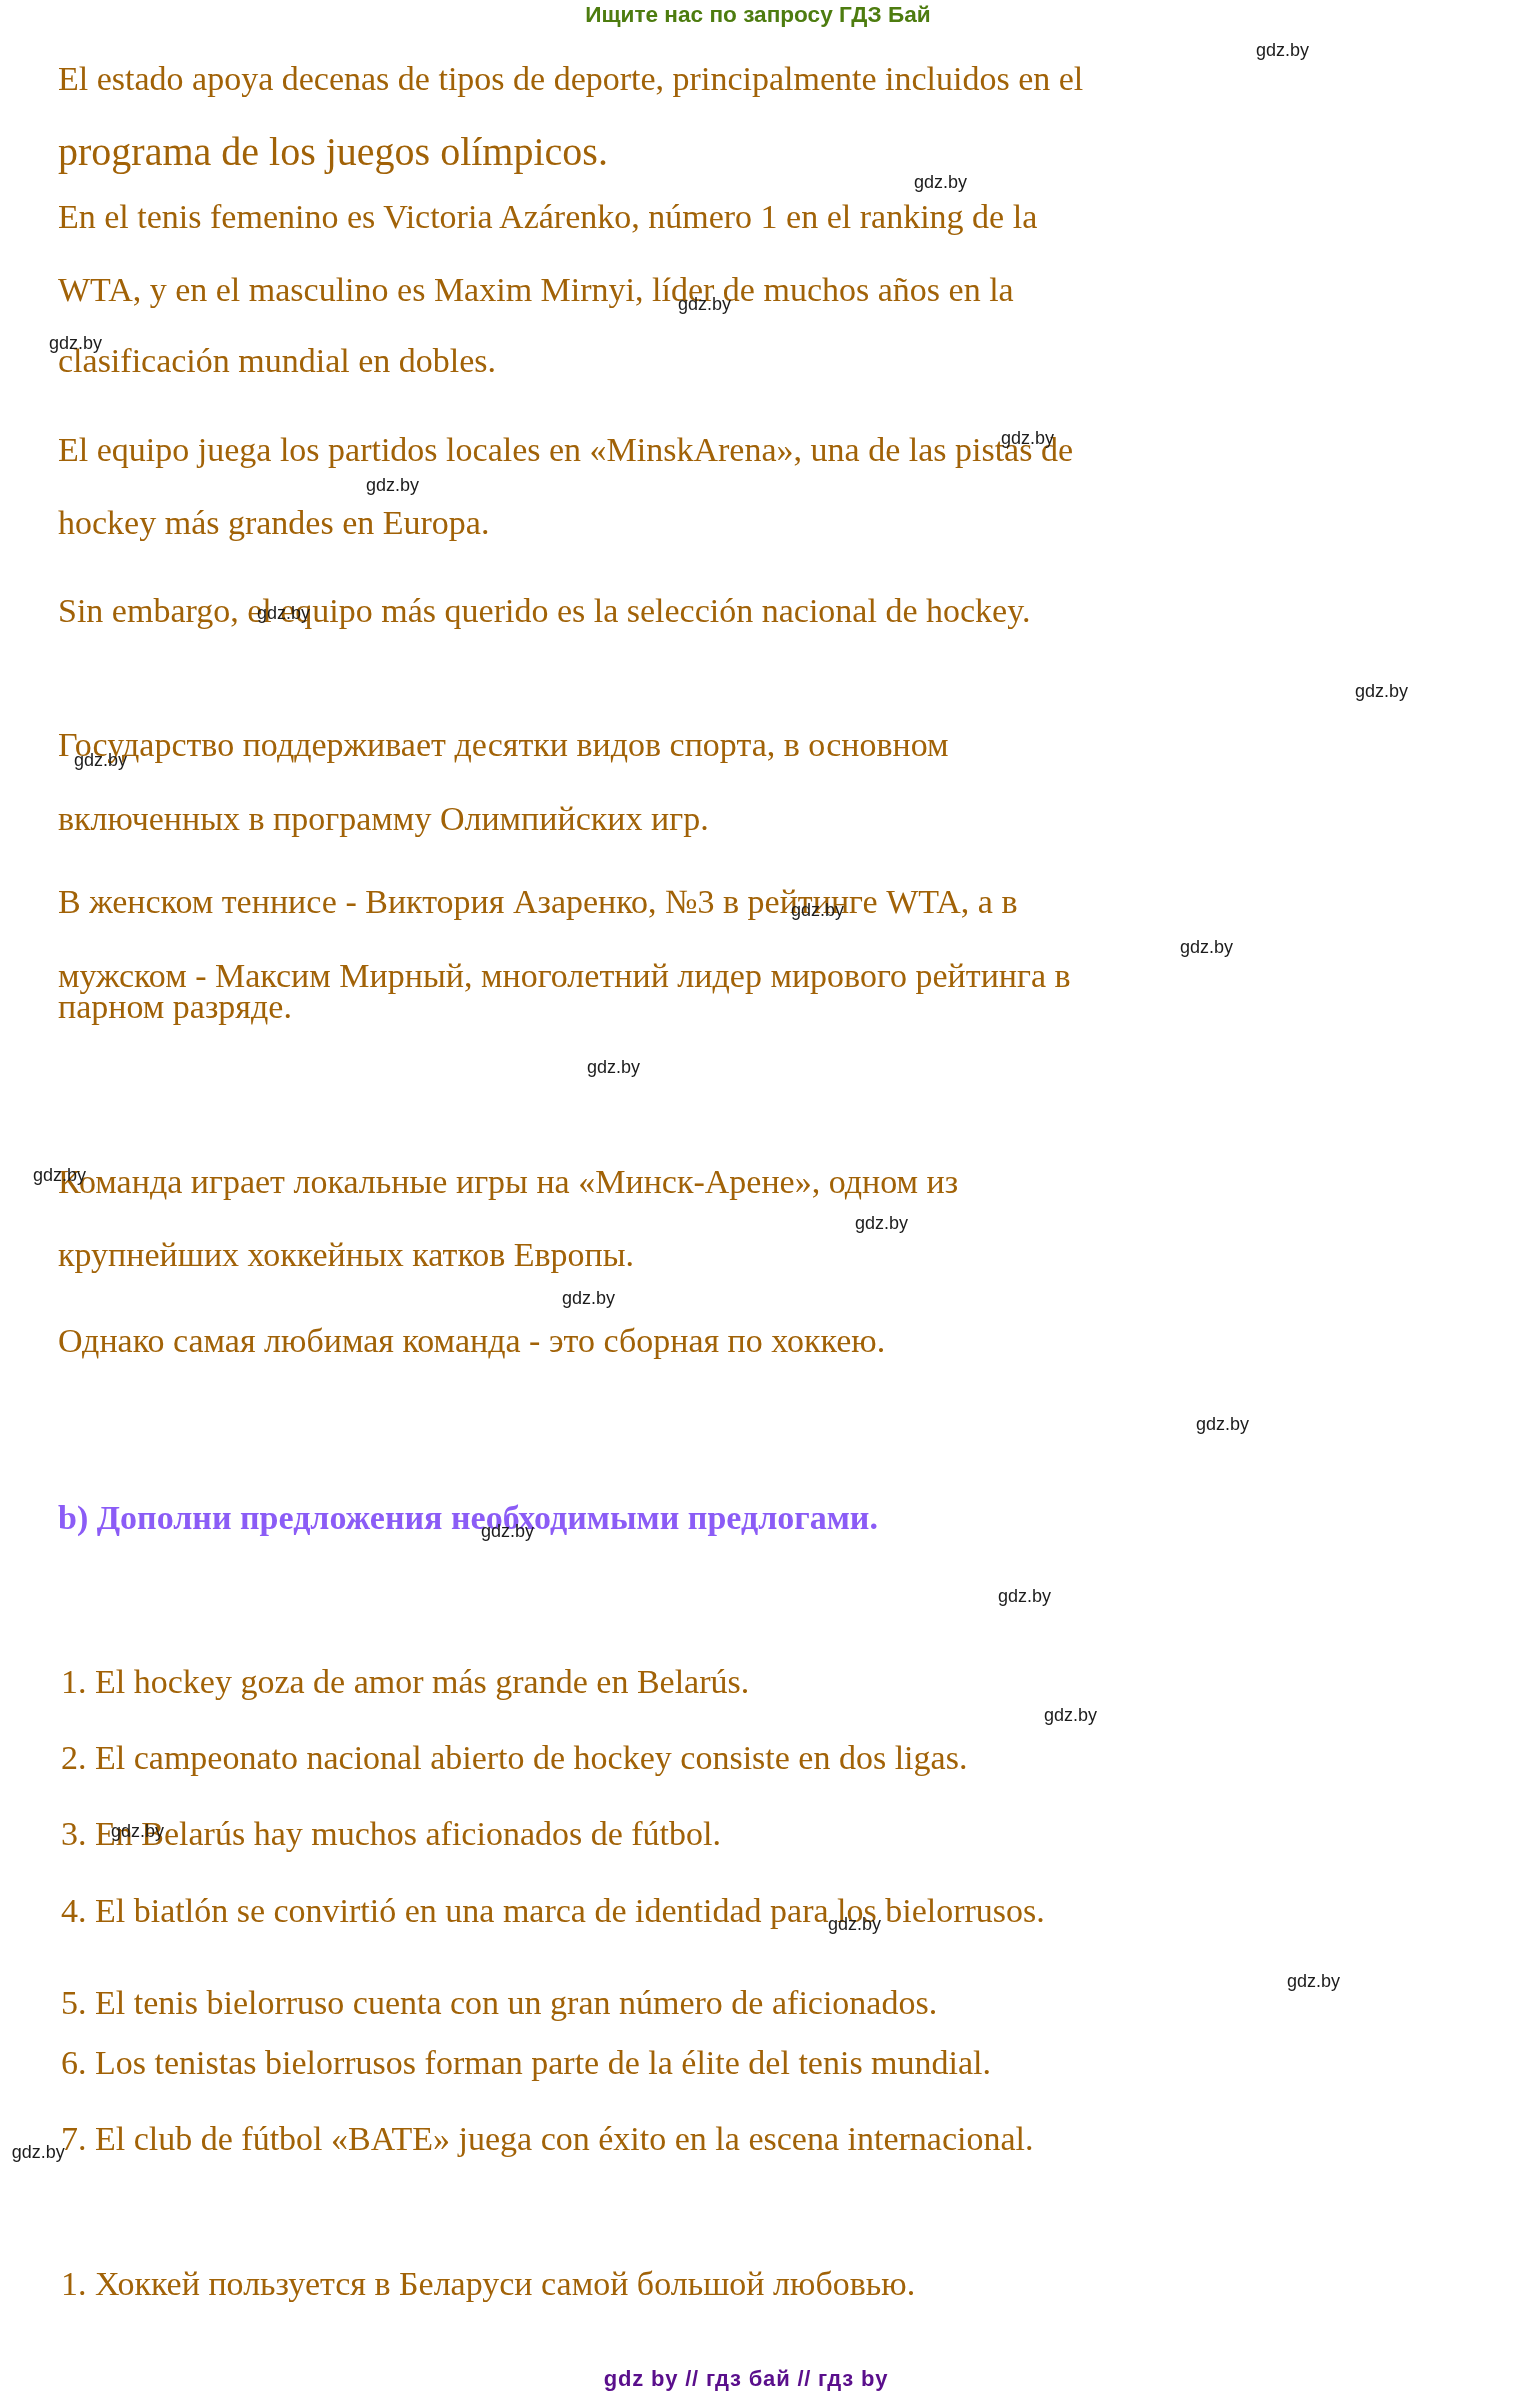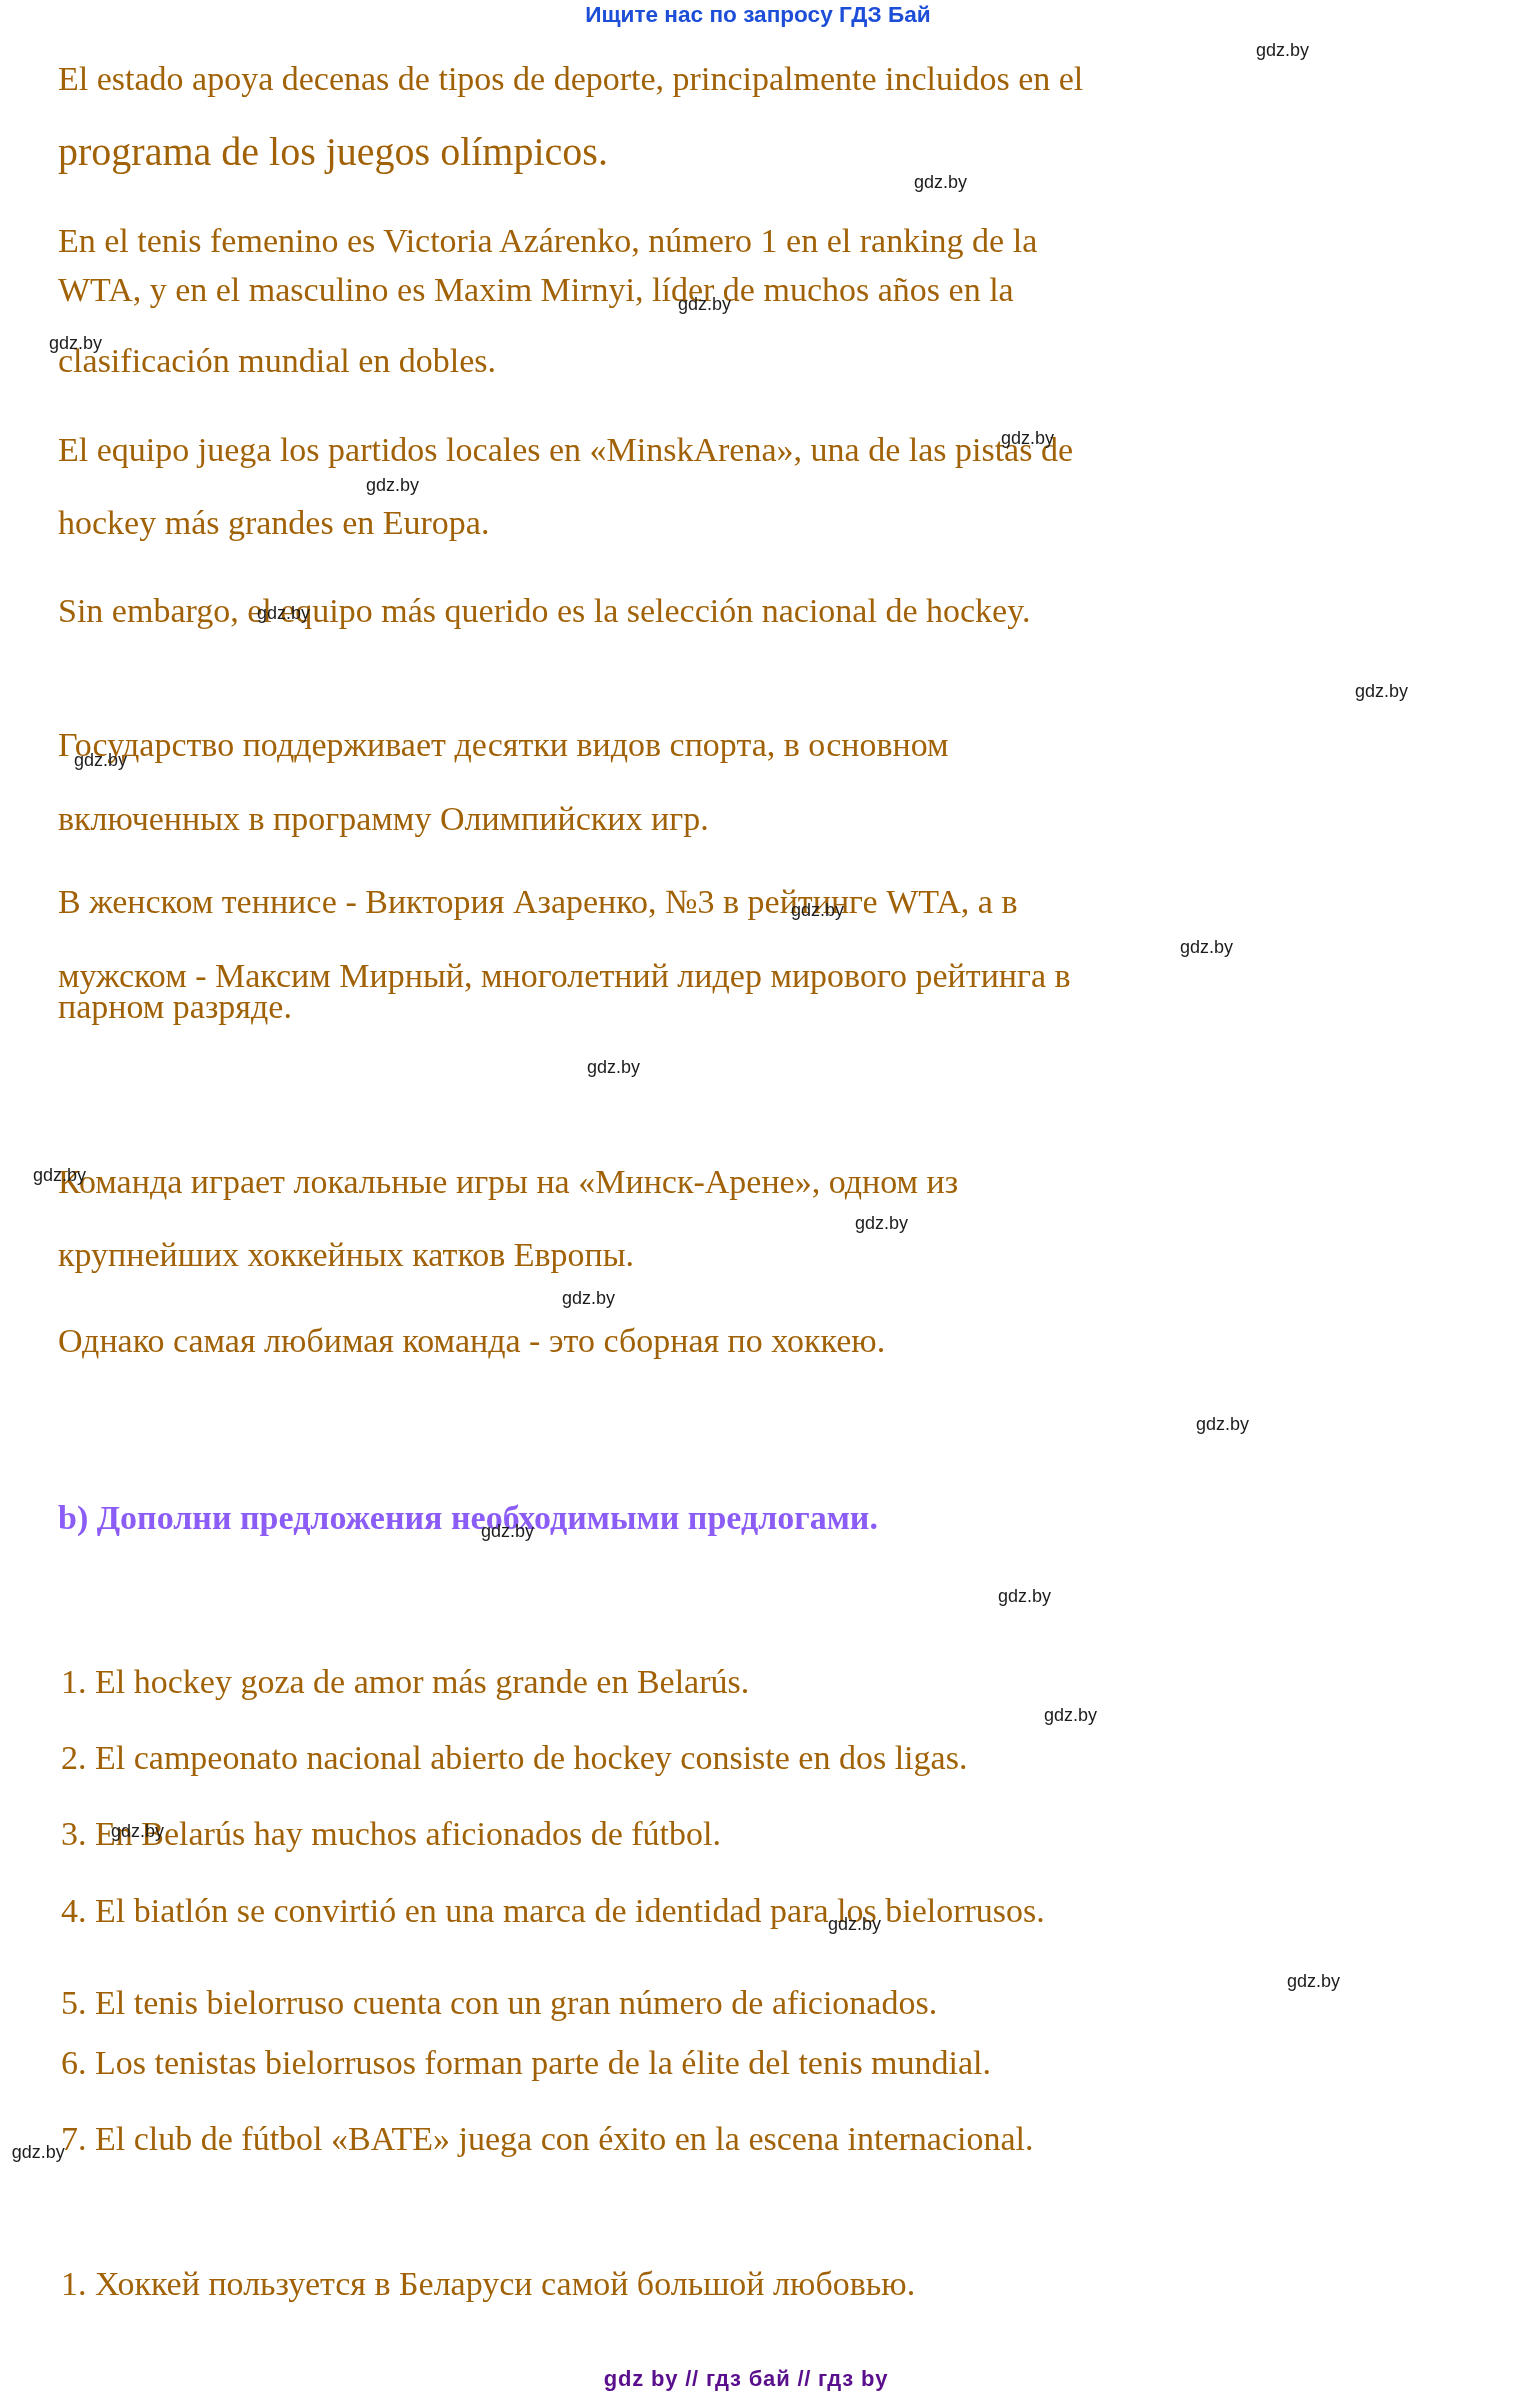--- a/index.html
+++ b/index.html
@@ -26,21 +26,21 @@
   
   .promo-header {
     position: absolute;
     top: 1.6px;
     left: 0;
     width: 1516px;
     text-align: center;
     font-family: "Liberation Sans", "DejaVu Sans", sans-serif;
     font-weight: bold;
     font-size: 22.6px;
-    color: #1d4ed8;
+    color: #4d7c0f;
     letter-spacing: 0px;
     white-space: nowrap;
   }
 
   
   .promo-footer {
     position: absolute;
     top: 2366px;
     left: 0;
     width: 1492px;
@@ -79,21 +79,21 @@
 </head>
 <body>
 
 <div id="page">
 
   <div class="promo-header">Ищите нас по запросу ГДЗ Бай</div>
 
   <div class="row" style="top: 57px; font-size: 34px;">El estado apoya decenas de tipos de deporte, principalmente incluidos en el</div>
   <div class="row" style="top: 130px; font-size: 40px;">programa de los juegos olímpicos.</div>
 
-  <div class="row" style="top: 195px; font-size: 34px; margin-top: 24px;">En el tenis femenino es Victoria Azárenko, número 1 en el ranking de la</div>
+  <div class="row" style="top: 195px; font-size: 34px;">En el tenis femenino es Victoria Azárenko, número 1 en el ranking de la</div>
   <div class="row" style="top: 268px; font-size: 34px;">WTA, y en el masculino es Maxim Mirnyi, líder de muchos años en la</div>
   <div class="row" style="top: 339px; font-size: 34px;">clasificación mundial en dobles.</div>
 
   <div class="row" style="top: 428px; font-size: 34px;">El equipo juega los partidos locales en «MinskArena», una de las pistas de</div>
   <div class="row" style="top: 501px; font-size: 34px;">hockey más grandes en Europa.</div>
 
   <div class="row" style="top: 589px; font-size: 34px;">Sin embargo, el equipo más querido es la selección nacional de hockey.</div>
 
   <div class="row" style="top: 723px; font-size: 34px;">Государство поддерживает десятки видов спорта, в основном</div>
   <div class="row" style="top: 797px; font-size: 34px;">включенных в программу Олимпийских игр.</div>

